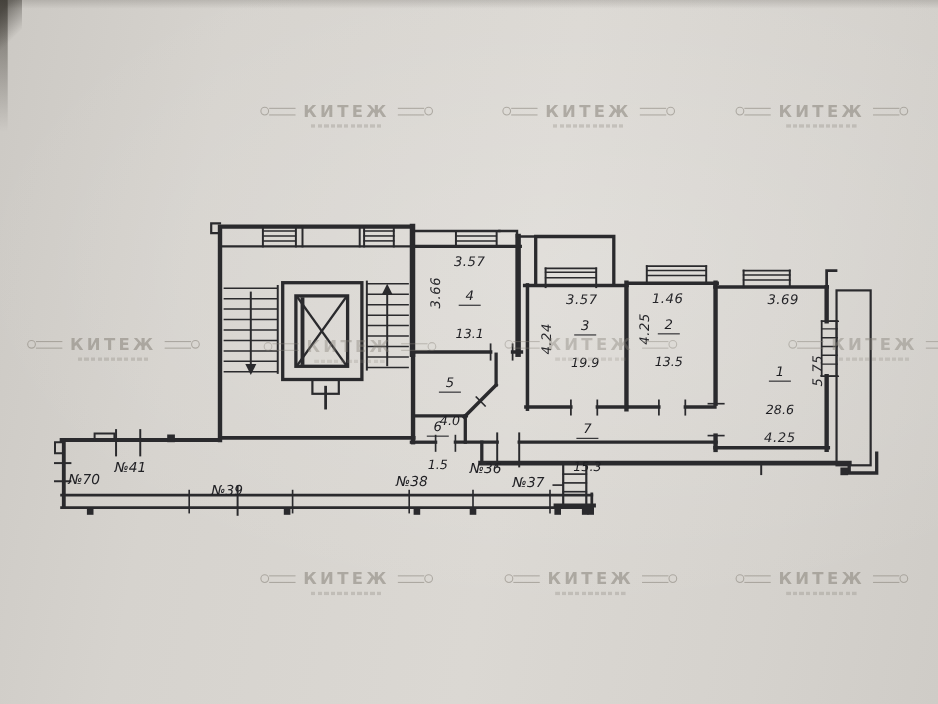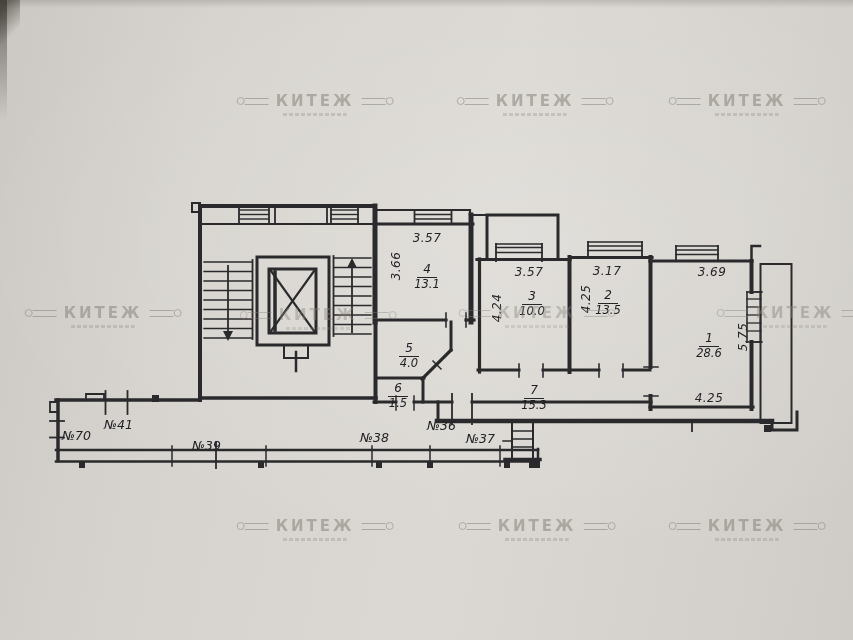--- a/index.html
+++ b/index.html
@@ -27,21 +27,21 @@
   .orn.r::after{content:"";position:absolute;right:-8px;top:-1.5px;width:6px;height:6px;border:1.2px solid currentColor;border-radius:50%;}
   .wm-sub{height:3px;width:64px;margin:3px auto 0;opacity:.55;
     background:repeating-linear-gradient(90deg,currentColor 0 4px,transparent 4px 6px);}
   
   .plan{position:absolute;inset:0;}
   .dim{position:absolute;width:40px;text-align:center;font-style:italic;font-size:12px;
     color:#26262a;letter-spacing:.5px;white-space:nowrap;}
   .dim.v{transform:rotate(-90deg);}
   .rlabel{position:absolute;width:36px;text-align:center;color:#1e1e22;font-style:italic;}
   .rnum{display:inline-block;font-size:12px;line-height:1;padding:0 6px 2px;border-bottom:1.7px solid #26262a;}
-  .rarea{font-size:11.5px;line-height:1.1;margin-top:0;}
+  .rarea{font-size:11.5px;line-height:1.1;margin-top:19px;}
   .unit{position:absolute;font-style:italic;font-size:12.5px;color:#222226;white-space:nowrap;}
   svg{position:absolute;left:0;top:0;}
 </style>
 </head>
 <body>
 
 <div class="page">
 
   <div class="edge-top"></div>
   <div class="edge-left"></div>
@@ -255,33 +255,33 @@
         <line x1="433" y1="361" x2="441" y2="369" stroke-width="1.5"></line>
         <line x1="376" y1="378" x2="424" y2="378" stroke-width="3"></line>
         <line x1="423" y1="378" x2="423" y2="402" stroke-width="3"></line>
       </g>
     </svg>
 
     <div class="dim" style="left:407px;top:231px">3.57</div>
     <div class="dim v" style="left:376px;top:259px">3.66</div>
     <div class="dim" style="left:509px;top:265px">3.57</div>
     <div class="dim v" style="left:477px;top:301px">4.24</div>
-    <div class="dim" style="left:587px;top:264px">3.17</div>
+    <div class="dim" style="left:587px;top:264px">1.46</div>
     <div class="dim v" style="left:566px;top:292px">4.25</div>
     <div class="dim" style="left:692px;top:265px">3.69</div>
     <div class="dim v" style="left:723px;top:330px">5.75</div>
     <div class="dim" style="left:689px;top:391px">4.25</div>
 
     <div class="rlabel" style="left:409px;top:258px">
       <div class="rnum">4</div>
       <div class="rarea">13.1</div>
     </div>
     <div class="rlabel" style="left:514px;top:285px">
       <div class="rnum">3</div>
-      <div class="rarea">10.0</div>
+      <div class="rarea">19.9</div>
     </div>
     <div class="rlabel" style="left:590px;top:284px">
       <div class="rnum">2</div>
       <div class="rarea">13.5</div>
     </div>
     <div class="rlabel" style="left:691px;top:327px">
       <div class="rnum">1</div>
       <div class="rarea">28.6</div>
     </div>
     <div class="rlabel" style="left:391px;top:337px">

